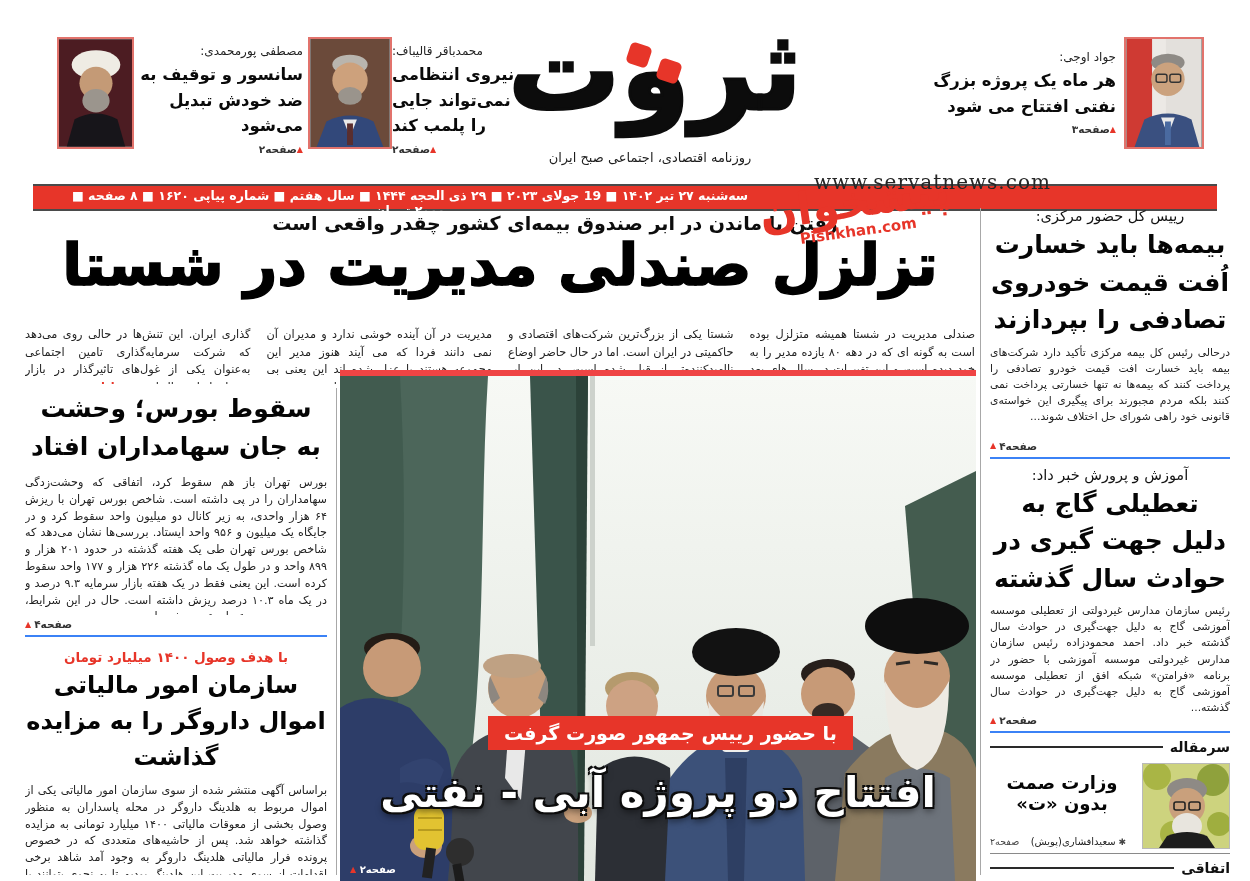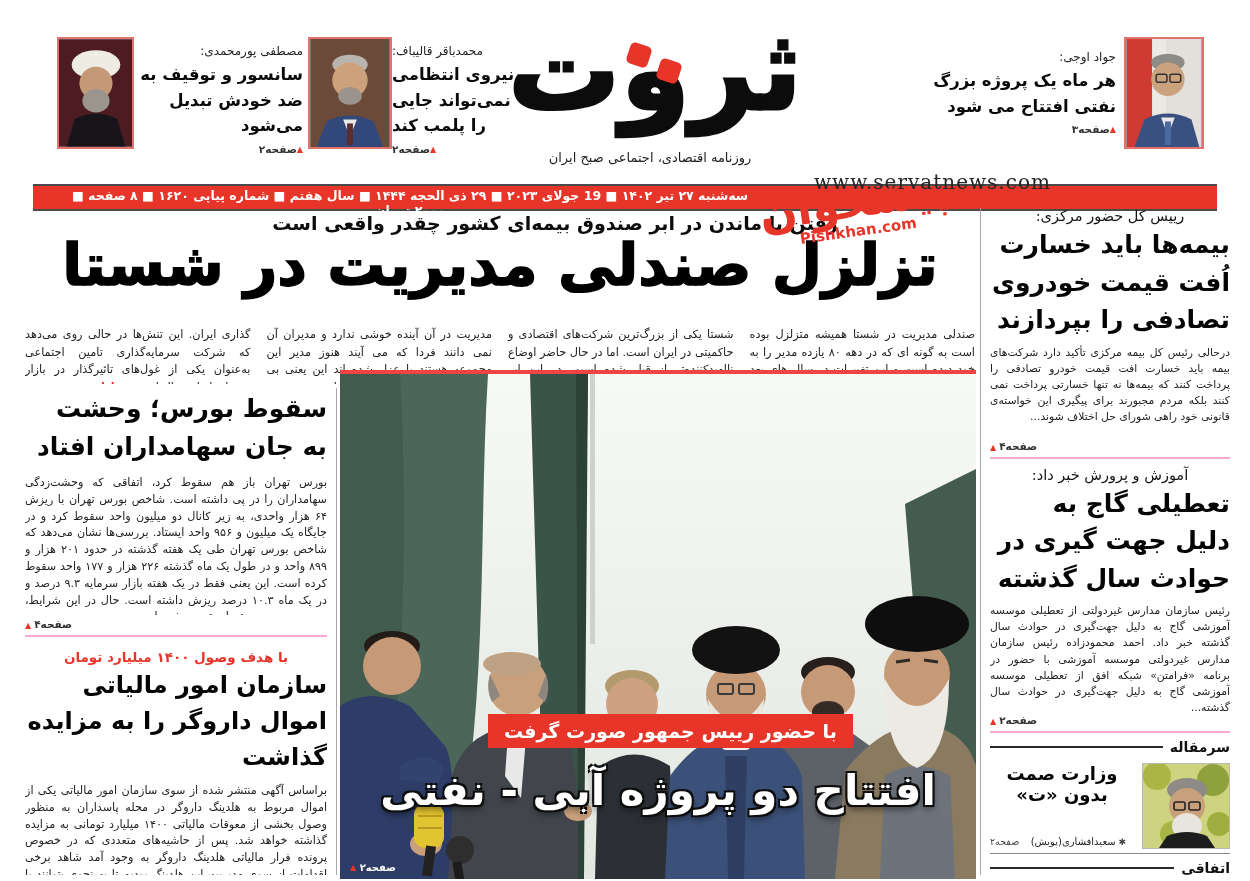--- a/index.html
+++ b/index.html
@@ -29,37 +29,37 @@
   
   .lead-kicker{font-size:19px;font-weight:bold;text-align:center;color:#0d0d0d;}
   .lead-headline{font-size:58px;font-weight:bold;text-align:center;white-space:nowrap;
                  color:#000;-webkit-text-stroke:1.5px #000;line-height:1.1;}
   .lead-cols{display:flex;flex-direction:row-reverse;gap:16px;overflow:hidden;}
   .lead-col{flex:1;font-size:11.3px;line-height:1.55;text-align:justify;direction:rtl;color:#222;}
   .cont{color:var(--accent,#e73529);font-weight:bold;}
   
   .art-kicker{font-size:14.5px;text-align:center;color:#111;margin-bottom:2px;}
   .art-kicker-red{font-size:13.5px;font-weight:bold;text-align:center;color:var(--accent,#e73529);}
-  .art-headline{font-weight:bold;color:#050505;line-height:1.5;}
+  .art-headline{font-weight:bold;text-align:center;color:#050505;line-height:1.5;}
   .art-body{font-size:11px;line-height:1.5;text-align:justify;direction:rtl;color:#222;overflow:hidden;}
   .art-foot{display:flex;align-items:center;gap:3px;padding:3px 0 5px;}
-  .rule-b{border-bottom:2px solid #f9a8d4;align-items:flex-end;}
+  .rule-b{border-bottom:2px solid #3b82f6;}
   .sec-head{display:flex;direction:rtl;align-items:center;gap:7px;margin:6px 0 2px;}
   .sec-head .lbl{font-weight:bold;font-size:14px;color:#111;}
   .sec-head::after{content:"";flex:1;height:2px;background:#2a2a2a;}
   .ed-row{display:flex;direction:rtl;gap:8px;position:relative;padding:6px 0 4px;}
   .ed-photo{width:86px;height:84px;border:1px solid #b9b9b9;flex:none;overflow:hidden;}
   .ed-text{flex:1;position:relative;}
-  .ed-headline{font-size:18px;font-weight:bold;text-align:center;margin-top:0;color:#050505;}
+  .ed-headline{font-size:18px;font-weight:bold;text-align:center;margin-top:9px;color:#050505;}
   .ed-author{font-size:10px;font-weight:normal;text-align:right;direction:rtl;position:absolute;bottom:2px;right:8px;color:#222;}
   .ed-author::before{content:"✱ ";color:#444;font-size:9px;}
   .ed-page{position:absolute;left:0;bottom:2px;font-size:9.5px;color:#444;}
   .vline{width:1px;background:#a8a8a8;}
   
-  .photo{border-top:4px solid #ef4444;overflow:hidden;}
+  .photo{border-top:6px solid #ef4444;overflow:hidden;}
   .photo-badge{position:absolute;left:148px;top:340px;background:var(--accent,#e73529);color:#fff;
                font-size:19px;font-weight:bold;padding:6px 16px;direction:rtl;}
   .photo-caption{position:absolute;left:0;right:0;top:392px;text-align:center;direction:rtl;
       font-size:42px;font-weight:bold;color:#fff;
       text-shadow:-2px -2px 0 #0d0d0d,2px -2px 0 #0d0d0d,-2px 2px 0 #0d0d0d,2px 2px 0 #0d0d0d,0 4px 7px rgba(0,0,0,.55);}
   .photo-page{position:absolute;left:10px;bottom:6px;color:#fff;font-size:10px;font-weight:bold;}
 </style>
 </head>
 <body>
 

